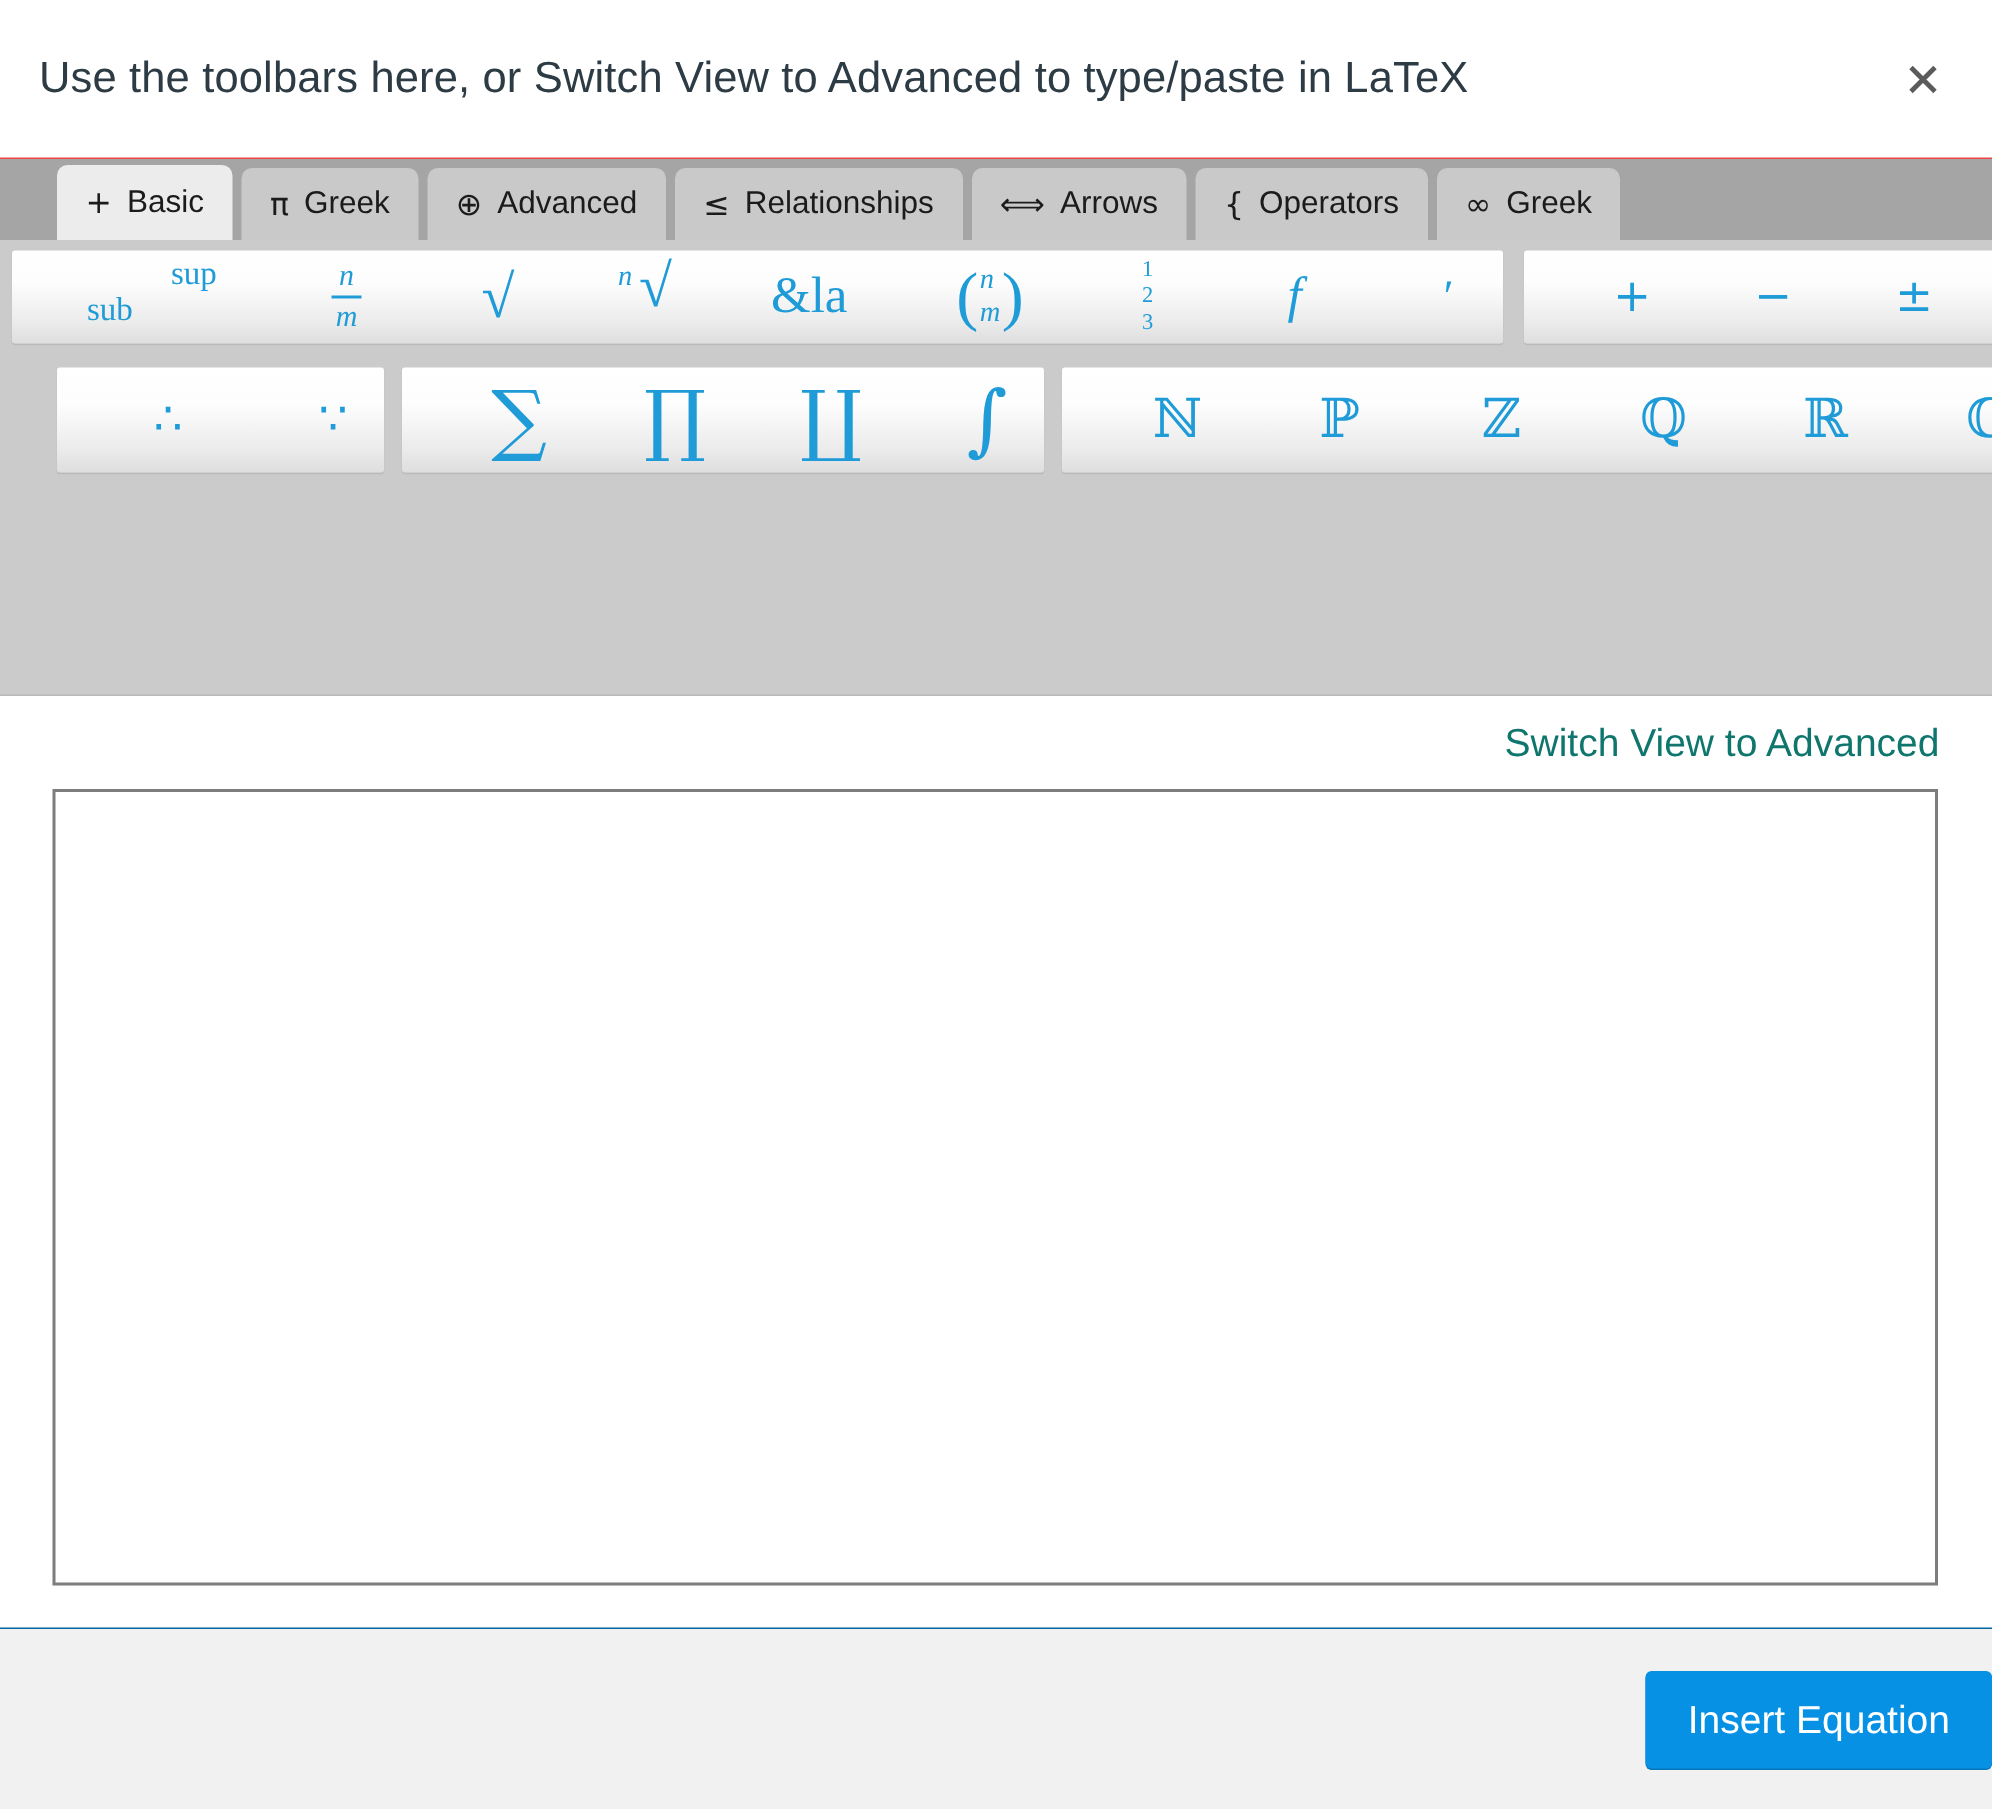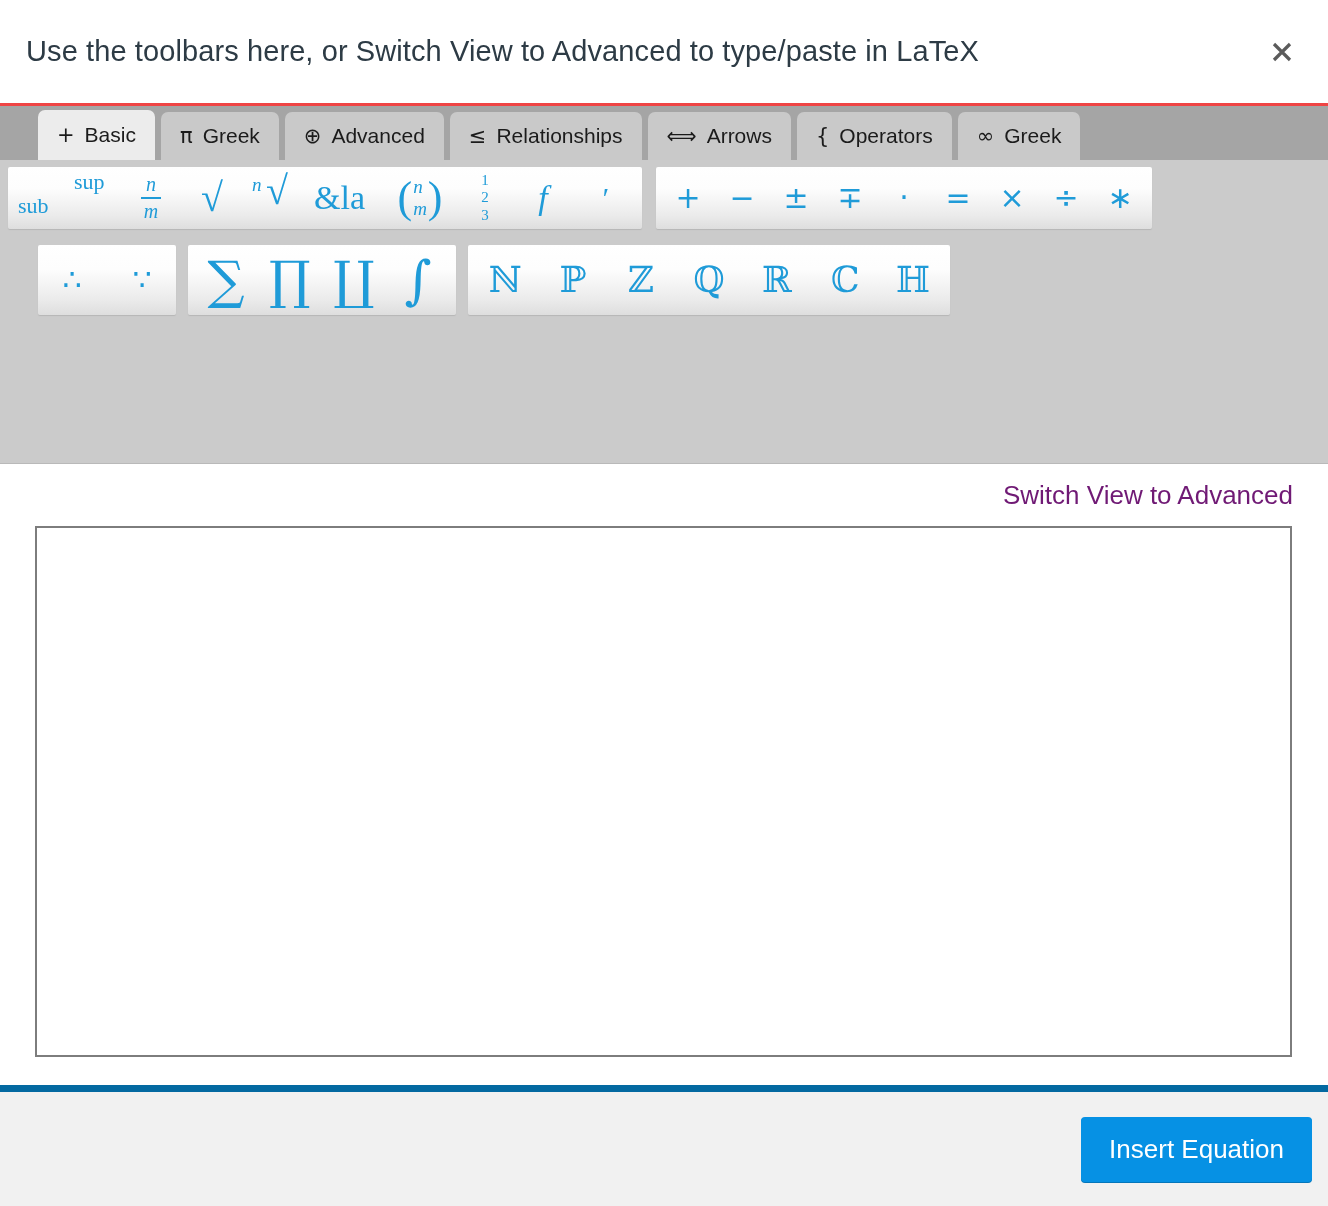--- a/index.html
+++ b/index.html
@@ -17,21 +17,21 @@
     height: 1206px;
     display: flex;
     flex-direction: column;
     background: #ffffff;
   }
 
   
   .header {
     height: 106px;
     flex: 0 0 106px;
-    border-bottom: 3px solid #ef4444;
+    border-bottom: 1px solid #ef4444;
     display: flex;
     align-items: center;
     padding: 0 24px 0 26px;
     background: #ffffff;
   }
   .header-title {
     font-size: 29px;
     color: #2d3b45;
     font-weight: 400;
     letter-spacing: 0.1px;
@@ -119,20 +119,21 @@
     min-width: 44px;
     height: 100%;
     display: flex;
     align-items: center;
     justify-content: center;
     color: #1f9bd8;
     cursor: pointer;
     font-family: "Liberation Serif", serif;
     line-height: 1;
     user-select: none;
+    margin-left: 40px;
   }
 
   
   .g1 { padding: 0 8px 0 10px; gap: 0px; }
   .btn-supsub {
     width: 104px;
     position: relative;
     font-family: "Liberation Serif", serif;
     font-size: 22px;
   }
@@ -193,21 +194,21 @@
   .switch-row {
     height: 62px;
     flex: 0 0 62px;
     display: flex;
     align-items: center;
     justify-content: flex-end;
     padding-right: 17px;
   }
   .switch-link {
     font-size: 26px;
-    color: #701a75;
+    color: #0f766e;
     cursor: pointer;
     white-space: nowrap;
   }
   .editor-wrap {
     flex: 1 1 auto;
     padding: 0 18px 28px 17px;
     min-height: 0;
   }
   .editor {
     width: 100%;
@@ -215,25 +216,25 @@
     border: 2px solid #7d7d7d;
     background: #ffffff;
     cursor: text;
   }
 
   
   .footer {
     flex: 0 0 121px;
     height: 121px;
     background: #f1f1f1;
-    border-top: 7px solid #0369a1;
+    border-top: 1px solid #0369a1;
     display: flex;
     align-items: center;
     justify-content: flex-end;
-    padding-right: 16px;
+    padding-right: 0;
   }
   .insert-btn {
     background: #0691e4;
     color: #ffffff;
     border: none;
     border-radius: 4px;
     font-size: 26px;
     font-family: "Liberation Sans", sans-serif;
     padding: 17px 28px;
     cursor: pointer;

